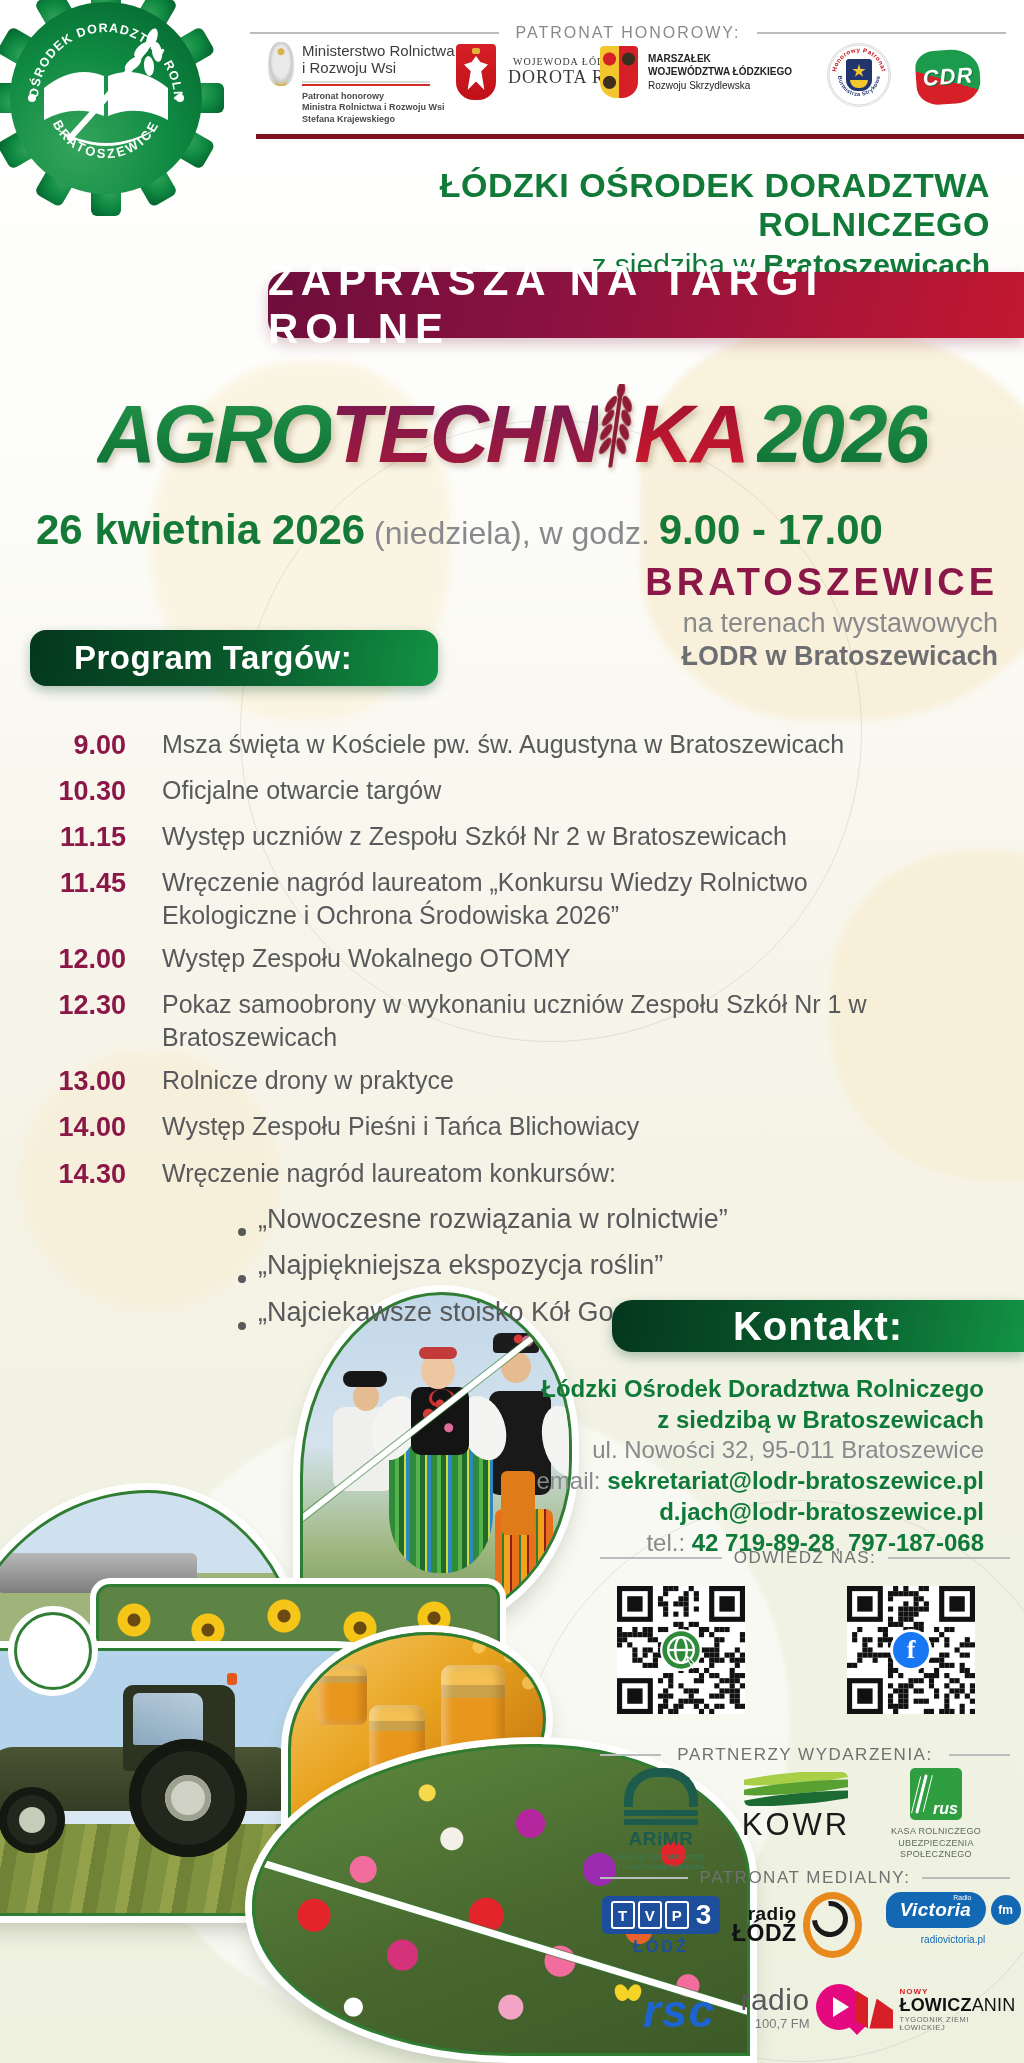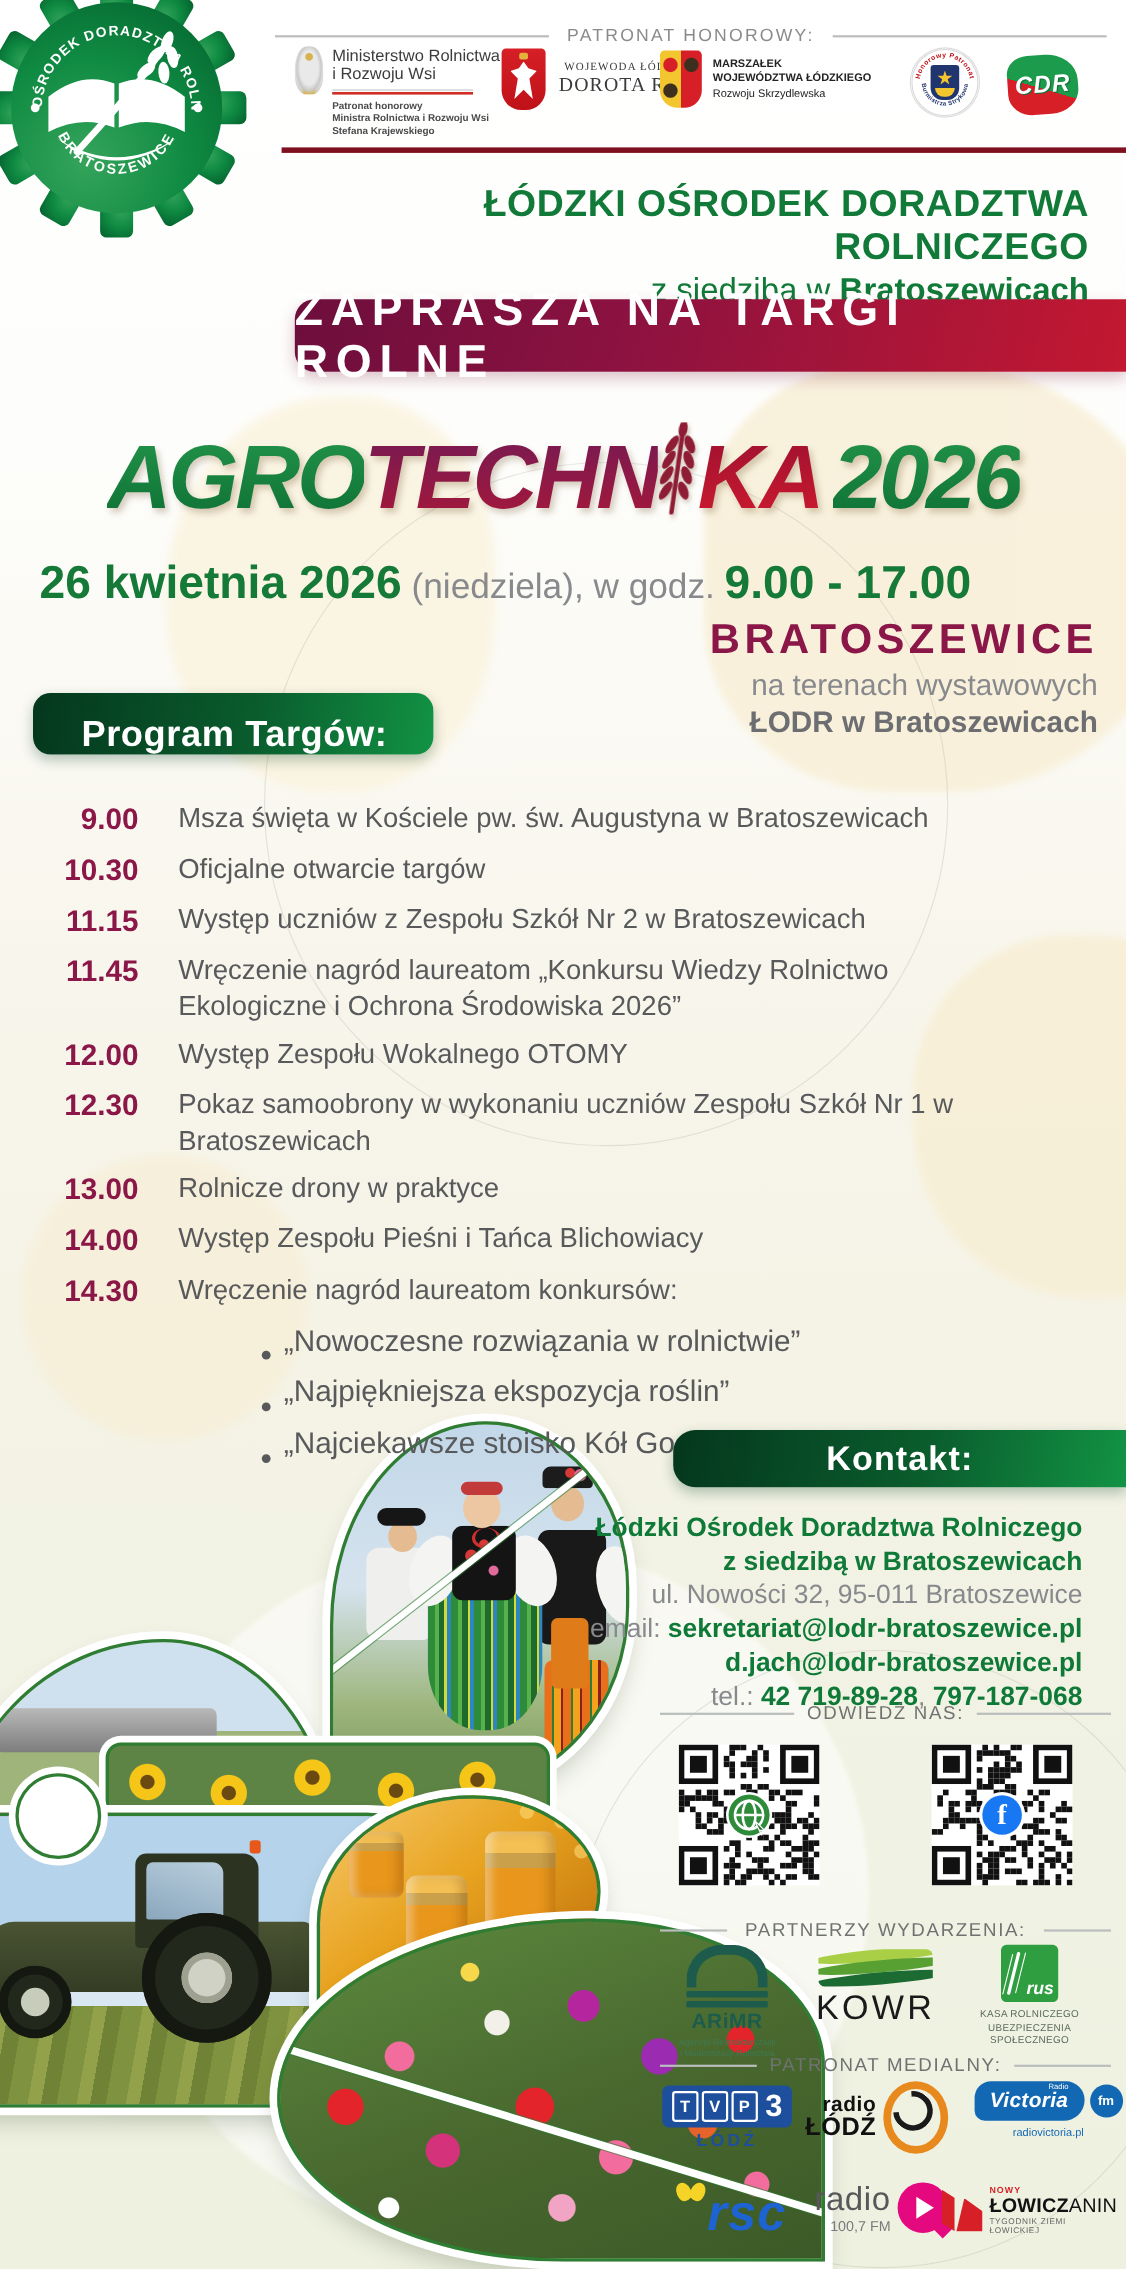--- a/index.html
+++ b/index.html
@@ -92,40 +92,40 @@
 
   
   .when{position:absolute;left:36px;top:506px;white-space:nowrap;}
   .when .date,.when .hours{color:#157a38;font-weight:800;font-size:42px;}
   .when .mid{color:#87898c;font-size:32px;font-weight:400;}
   .where{position:absolute;right:26px;top:560px;text-align:right;}
   .where .city{color:#8b1748;font-weight:800;font-size:38px;letter-spacing:4px;line-height:1.2;}
   .where .l2{color:#87898c;font-size:27px;margin-top:2px;}
   .where .l3{color:#6d6e71;font-size:27px;font-weight:700;margin-top:2px;}
 
-  .prog-banner{position:absolute;left:30px;top:630px;width:364px;height:56px;border-radius:16px;
+  .prog-banner{position:absolute;left:30px;top:630px;width:408px;height:56px;border-radius:16px;
      background:linear-gradient(100deg,#04371d 0%,#0a5c2d 55%,#129344 100%);
-     display:flex;align-items:flex-end;box-shadow:0 5px 12px rgba(10,70,40,.3);}
+     display:flex;align-items:center;box-shadow:0 5px 12px rgba(10,70,40,.3);}
   .prog-banner span{color:#fff;font-size:33px;font-weight:600;padding-left:44px;letter-spacing:.5px;}
 
   
   .program{position:absolute;left:38px;top:728px;width:930px;z-index:20;}
   .prow{display:flex;margin-bottom:11px;}
   .ptime{width:88px;text-align:right;color:#8b1748;font-weight:800;font-size:27px;flex:0 0 88px;line-height:1.3;}
   .ptext{margin-left:36px;color:#58595b;font-size:25px;line-height:1.3;max-width:770px;}
   .bullets{margin-top:6px;}
   .brow{display:flex;margin:0 0 13px 200px;align-items:flex-end;}
   .bdot{width:8px;height:8px;border-radius:50%;background:#58595b;margin:13px 12px 0 0;flex:0 0 8px;}
   .btext{color:#58595b;font-size:27px;line-height:1.25;}
 
   
   .kontakt-banner{position:absolute;left:612px;right:0;top:1300px;height:52px;border-radius:20px 0 0 20px;
      background:linear-gradient(100deg,#04371d 0%,#0a5c2d 55%,#129344 100%);
      display:flex;align-items:center;justify-content:center;box-shadow:0 5px 12px rgba(10,70,40,.3);z-index:21;}
-  .kontakt-banner span{color:#fff;font-size:31px;font-weight:600;letter-spacing:1px;}
+  .kontakt-banner span{color:#fff;font-size:40px;font-weight:600;letter-spacing:1px;}
   .contact{position:absolute;right:40px;top:1374px;text-align:right;z-index:21;line-height:1.28;}
   .contact .g{color:#0f7a38;font-weight:800;font-size:24px;}
   .contact .gr{color:#87898c;font-size:24px;font-weight:400;}
 
   
   .sect-div{position:absolute;left:600px;right:14px;display:flex;align-items:center;gap:12px;z-index:21;}
   .sect-div .lbl{color:#6f7271;font-size:17px;letter-spacing:1.5px;white-space:nowrap;}
   .sect-div .dline{background:#b9bdbd;height:2px;}
   .dv-visit{top:1548px;}
   .dv-partners{top:1745px;gap:16px;}

